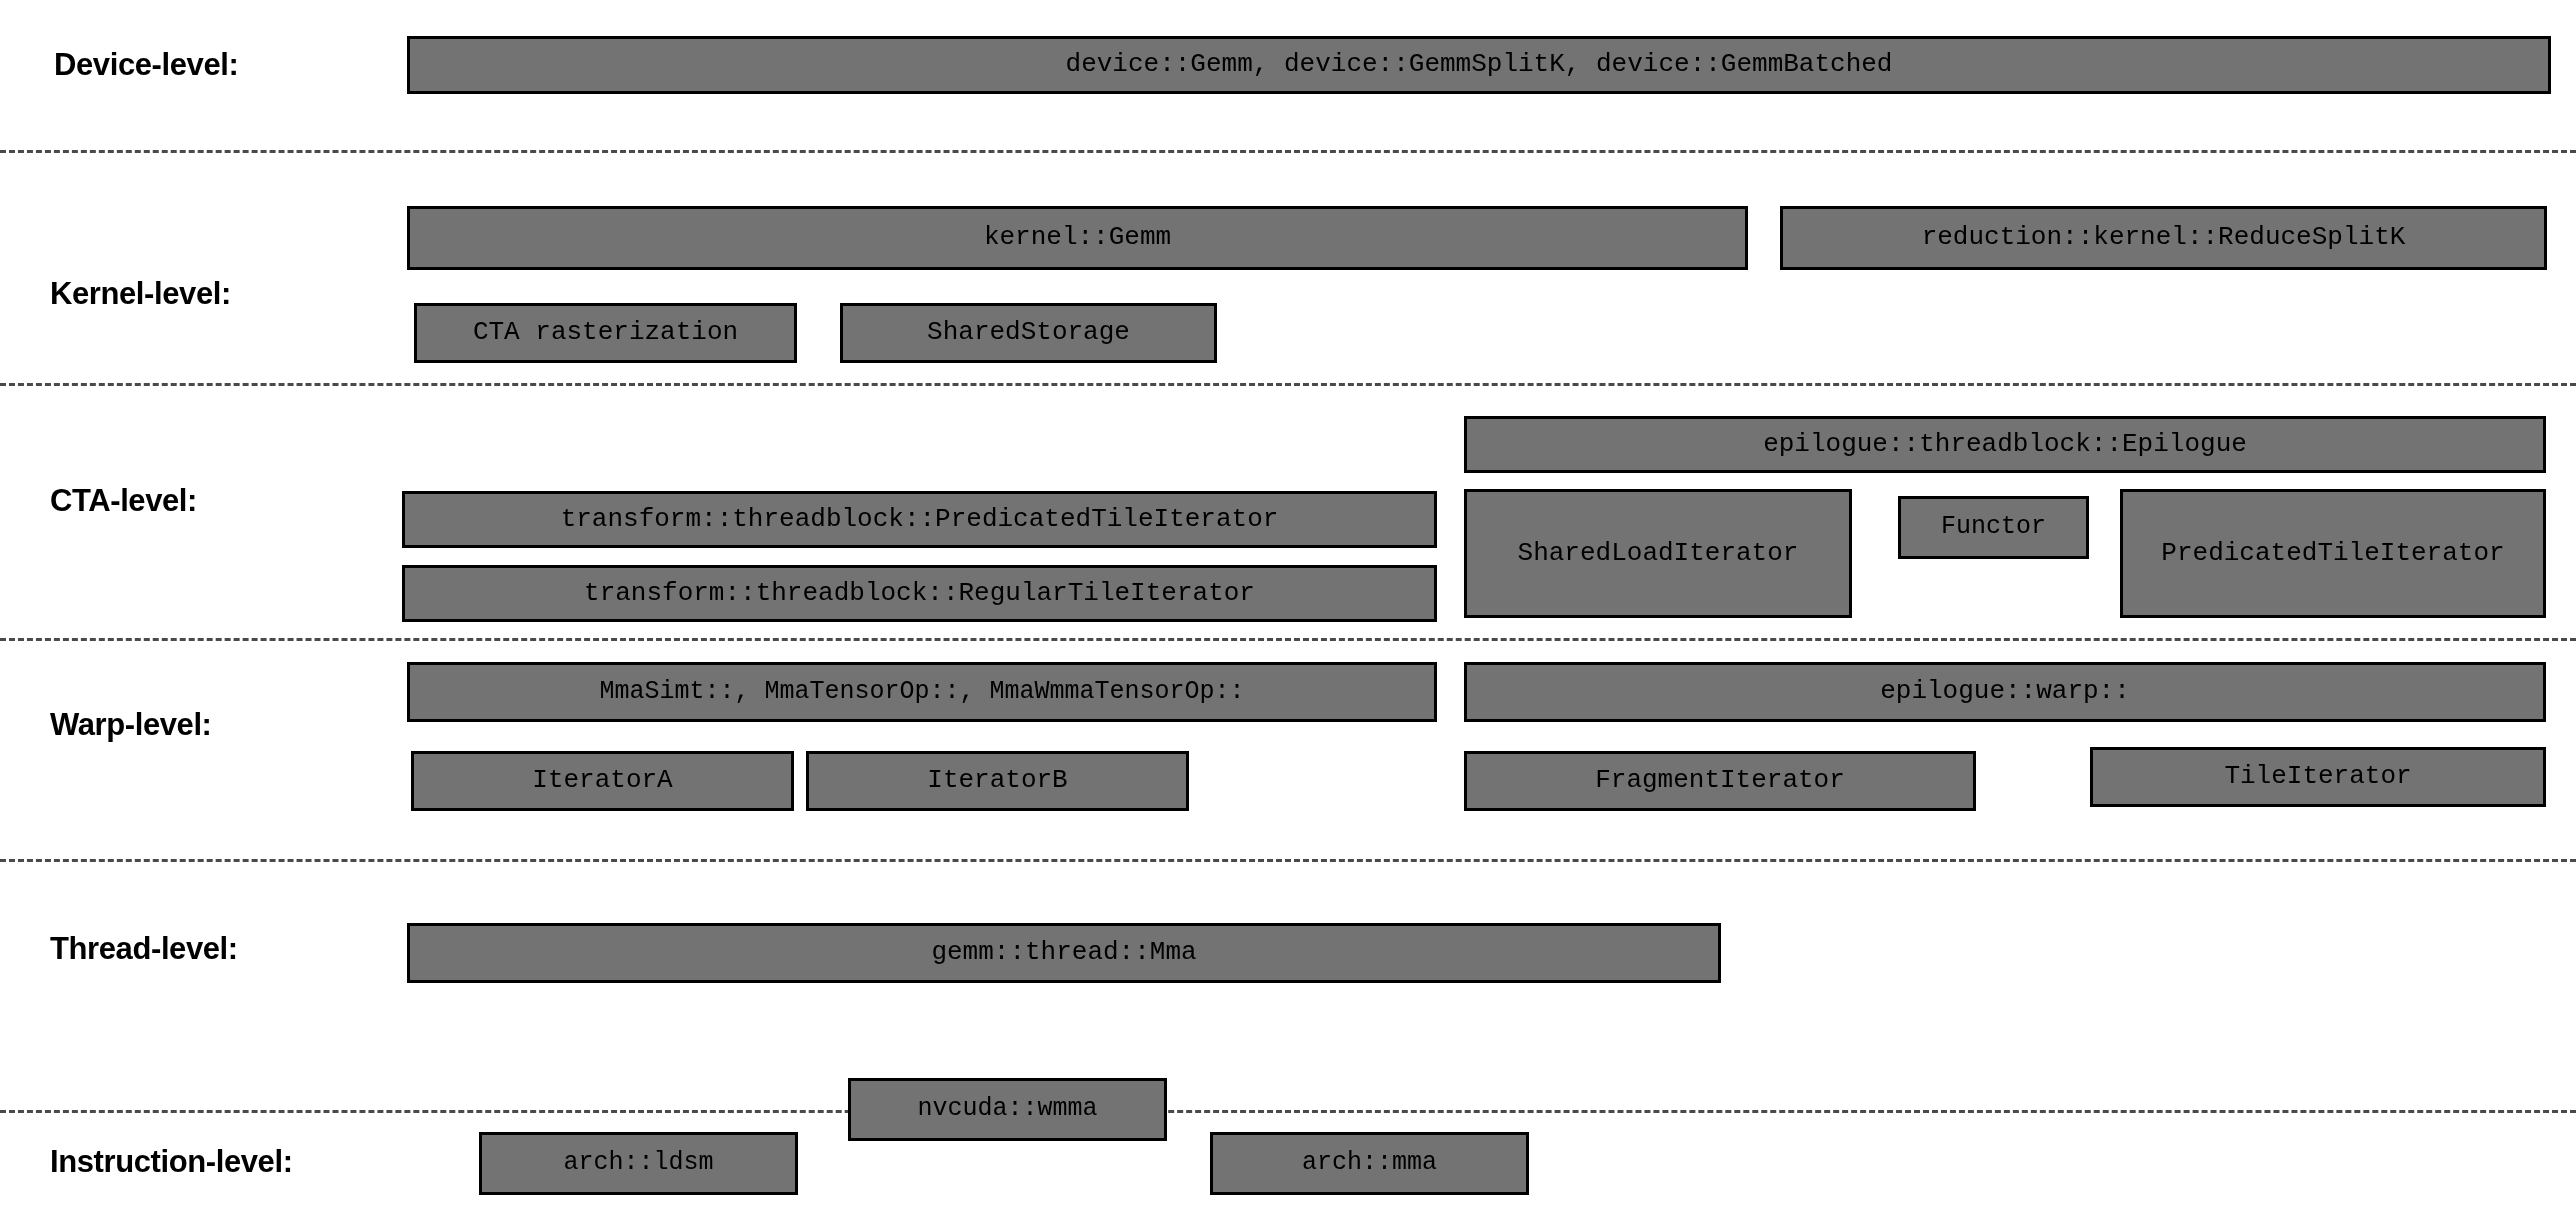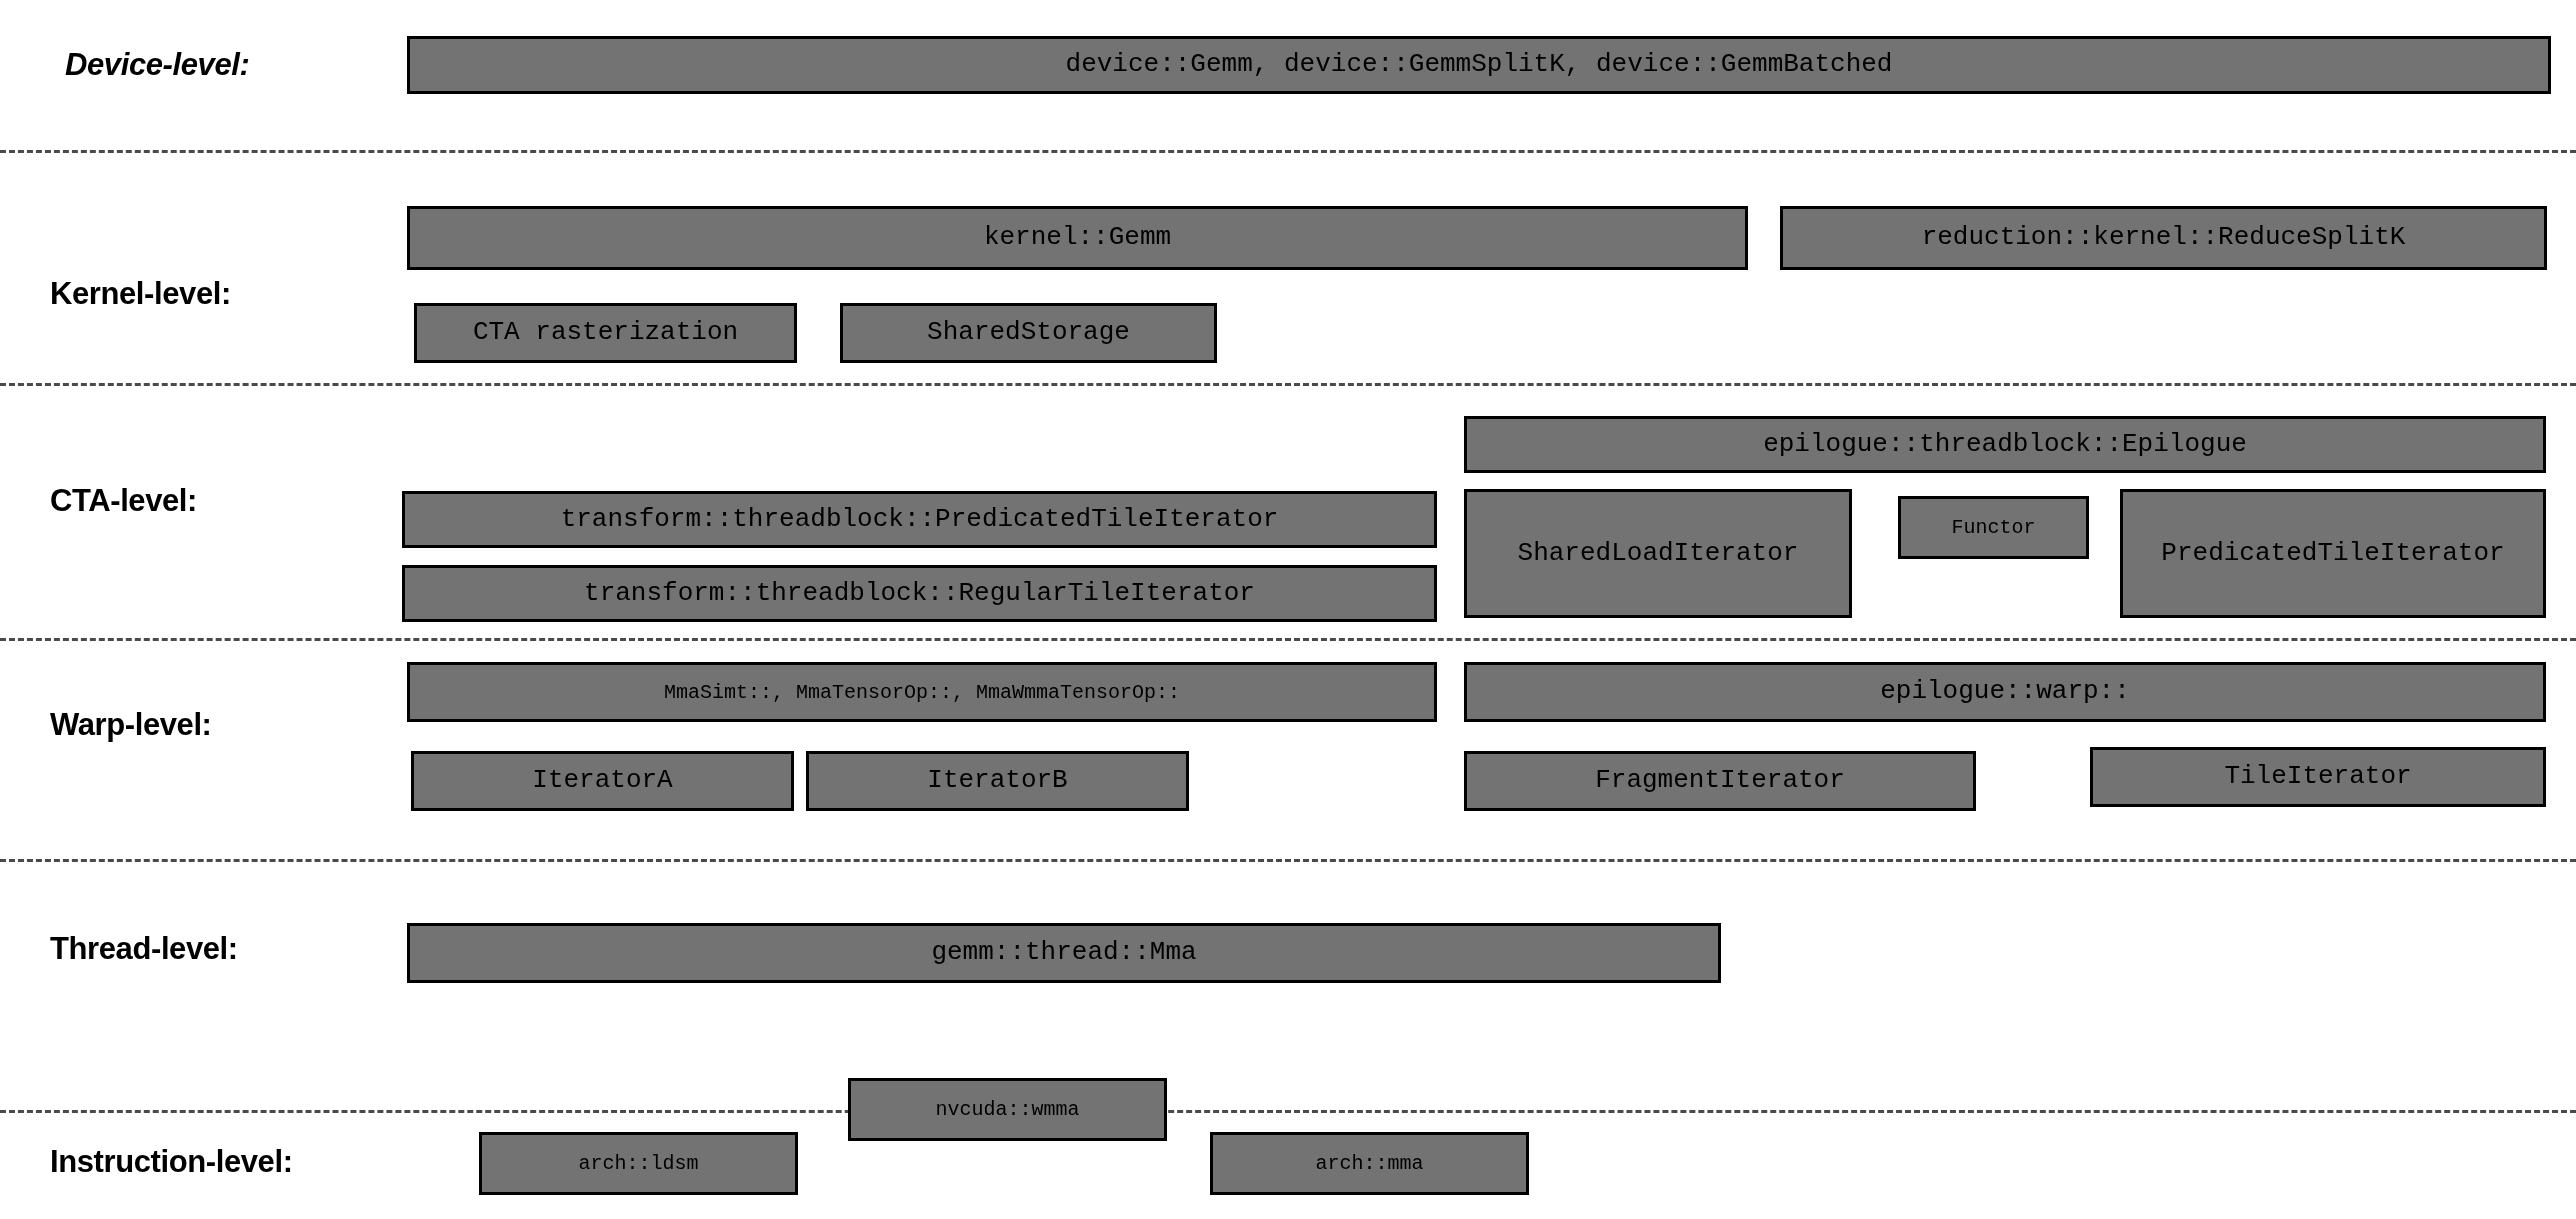--- a/index.html
+++ b/index.html
@@ -42,29 +42,29 @@
     justify-content: center;
     text-align: center;
     font-family: "Liberation Mono", monospace;
     font-size: 26px;
     color: #000000;
     line-height: 1.05;
     white-space: nowrap;
     overflow: hidden;
   }
   .box.small {
-    font-size: 20px;
+    font-size: 25px;
   }
 </style>
 </head>
 <body>
 
 <div id="canvas">
 
-  <div class="level-label" style="left:65px; top:49px;font-style:italic;">Device-level:</div>
+  <div class="level-label" style="left:54px; top:49px;">Device-level:</div>
   <div class="box" style="left:407px; top:36px; width:2144px; height:58px;">device::Gemm, device::GemmSplitK, device::GemmBatched</div>
 
   <div class="sep" style="top:150px;"></div>
 
   <div class="level-label" style="left:50px; top:278px;">Kernel-level:</div>
   <div class="box" style="left:407px; top:206px; width:1341px; height:64px;">kernel::Gemm</div>
   <div class="box" style="left:1780px; top:206px; width:767px; height:64px;">reduction::kernel::ReduceSplitK</div>
   <div class="box" style="left:414px; top:303px; width:383px; height:60px;">CTA rasterization</div>
   <div class="box" style="left:840px; top:303px; width:377px; height:60px;">SharedStorage</div>
 

